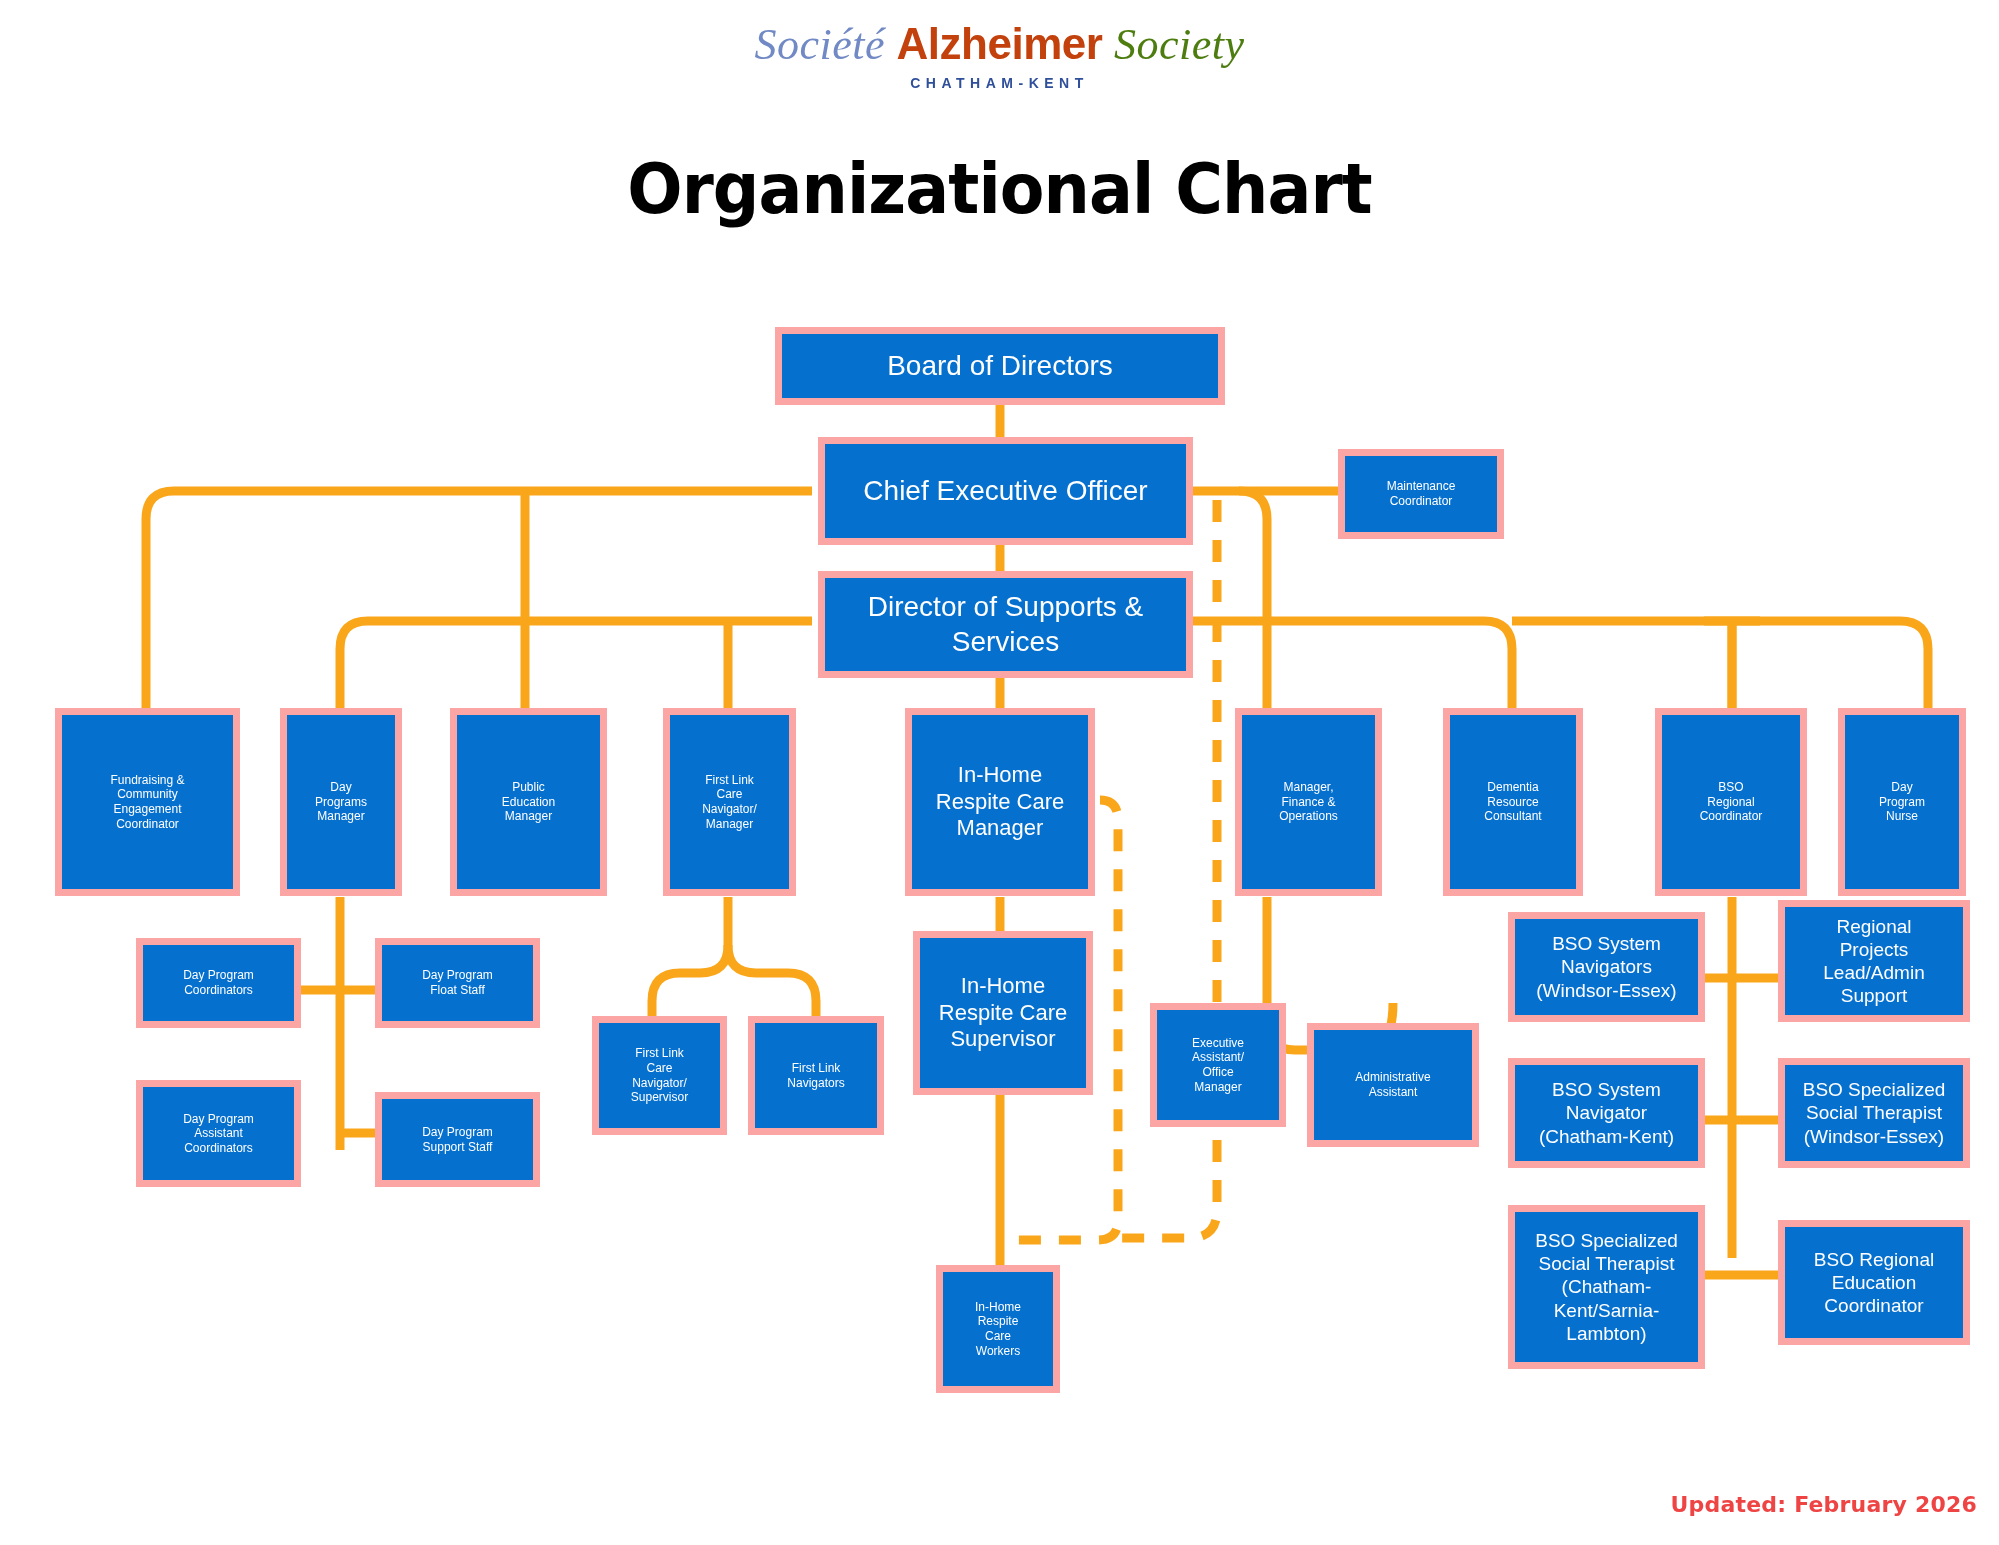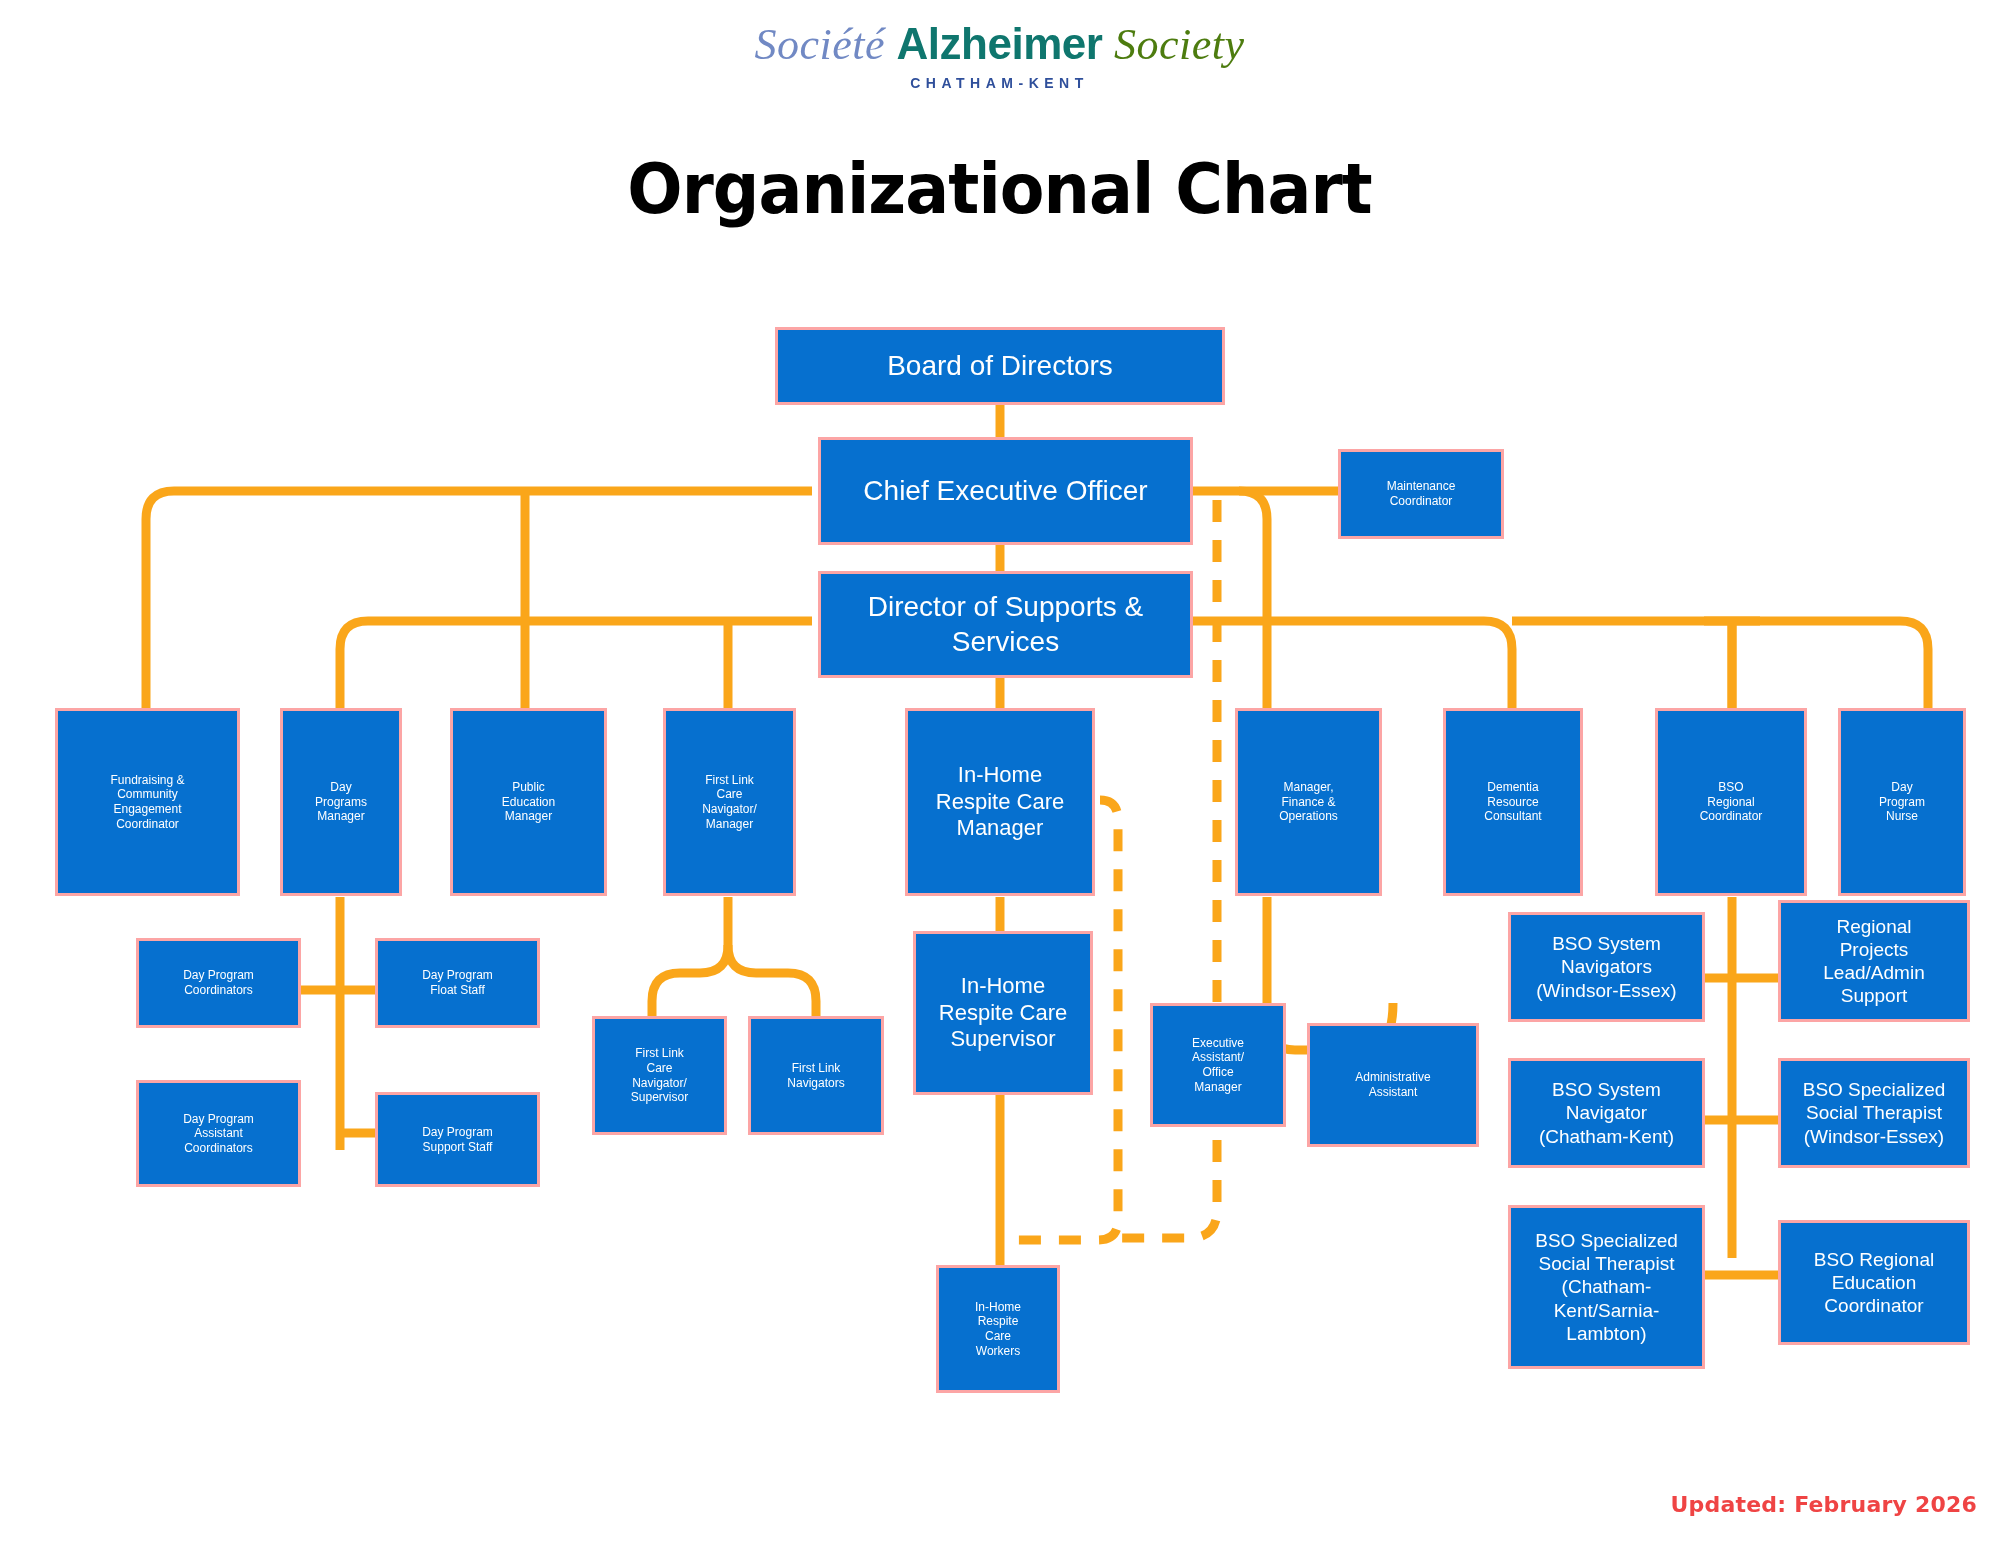--- a/index.html
+++ b/index.html
@@ -34,21 +34,21 @@
   }
   #logo .w-societe {
     font-family: "Liberation Serif", serif;
     font-style: italic;
     color: #7189c4;
     letter-spacing: 0.5px;
   }
   #logo .w-alz {
     font-family: "Liberation Sans", sans-serif;
     font-weight: bold;
-    color: #0f766e;
+    color: #c2410c;
     letter-spacing: -0.5px;
     text-align: center;
   }
   #logo .w-society {
     font-family: "Liberation Serif", serif;
     font-style: italic;
     color: #4d7c0f;
     letter-spacing: 0.5px;
   }
   #logo .logo-sub {
@@ -94,21 +94,21 @@
     width: 1999px;
     height: 1545px;
     pointer-events: none;
   }
 
   
   .node {
     position: absolute;
     box-sizing: border-box;
     background: #0670cf;
-    border: 3px solid #fca5a5;
+    border: 7px solid #fca5a5;
     display: flex;
     align-items: center;
     justify-content: center;
     text-align: center;
     color: #ffffff;
     line-height: 1.22;
     white-space: pre-line;
     z-index: 3;
   }
   .node.big   { font-size: 28px; }

